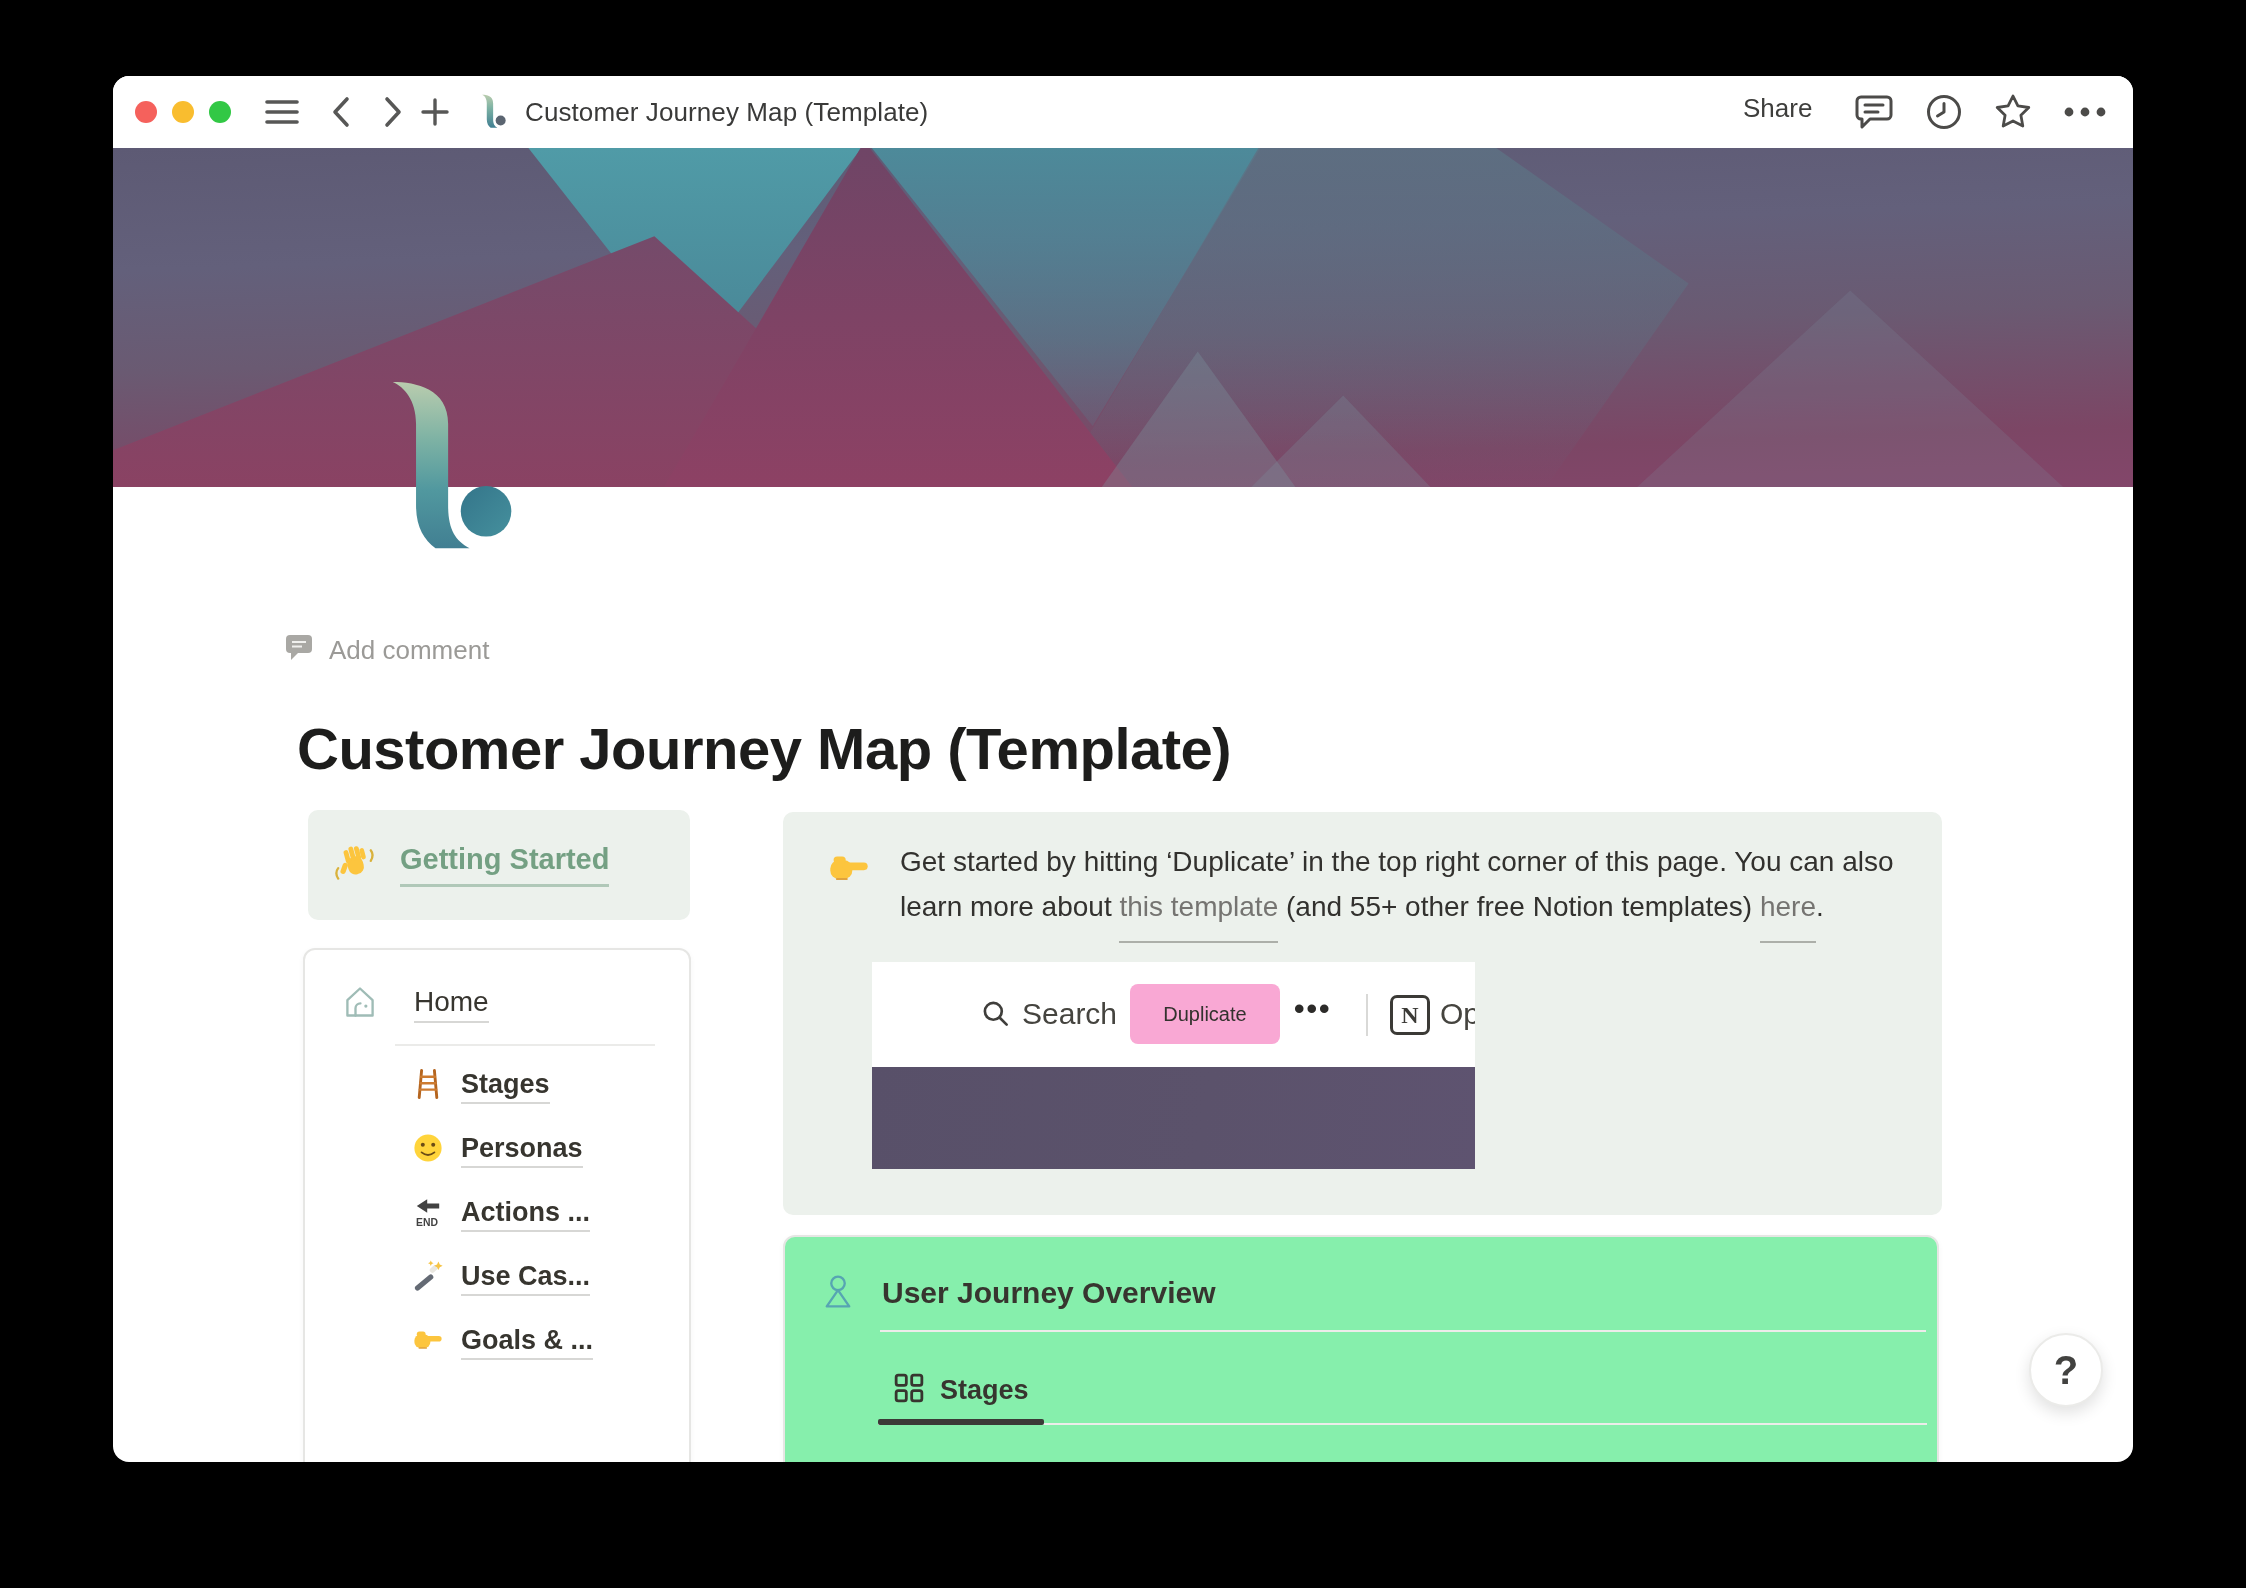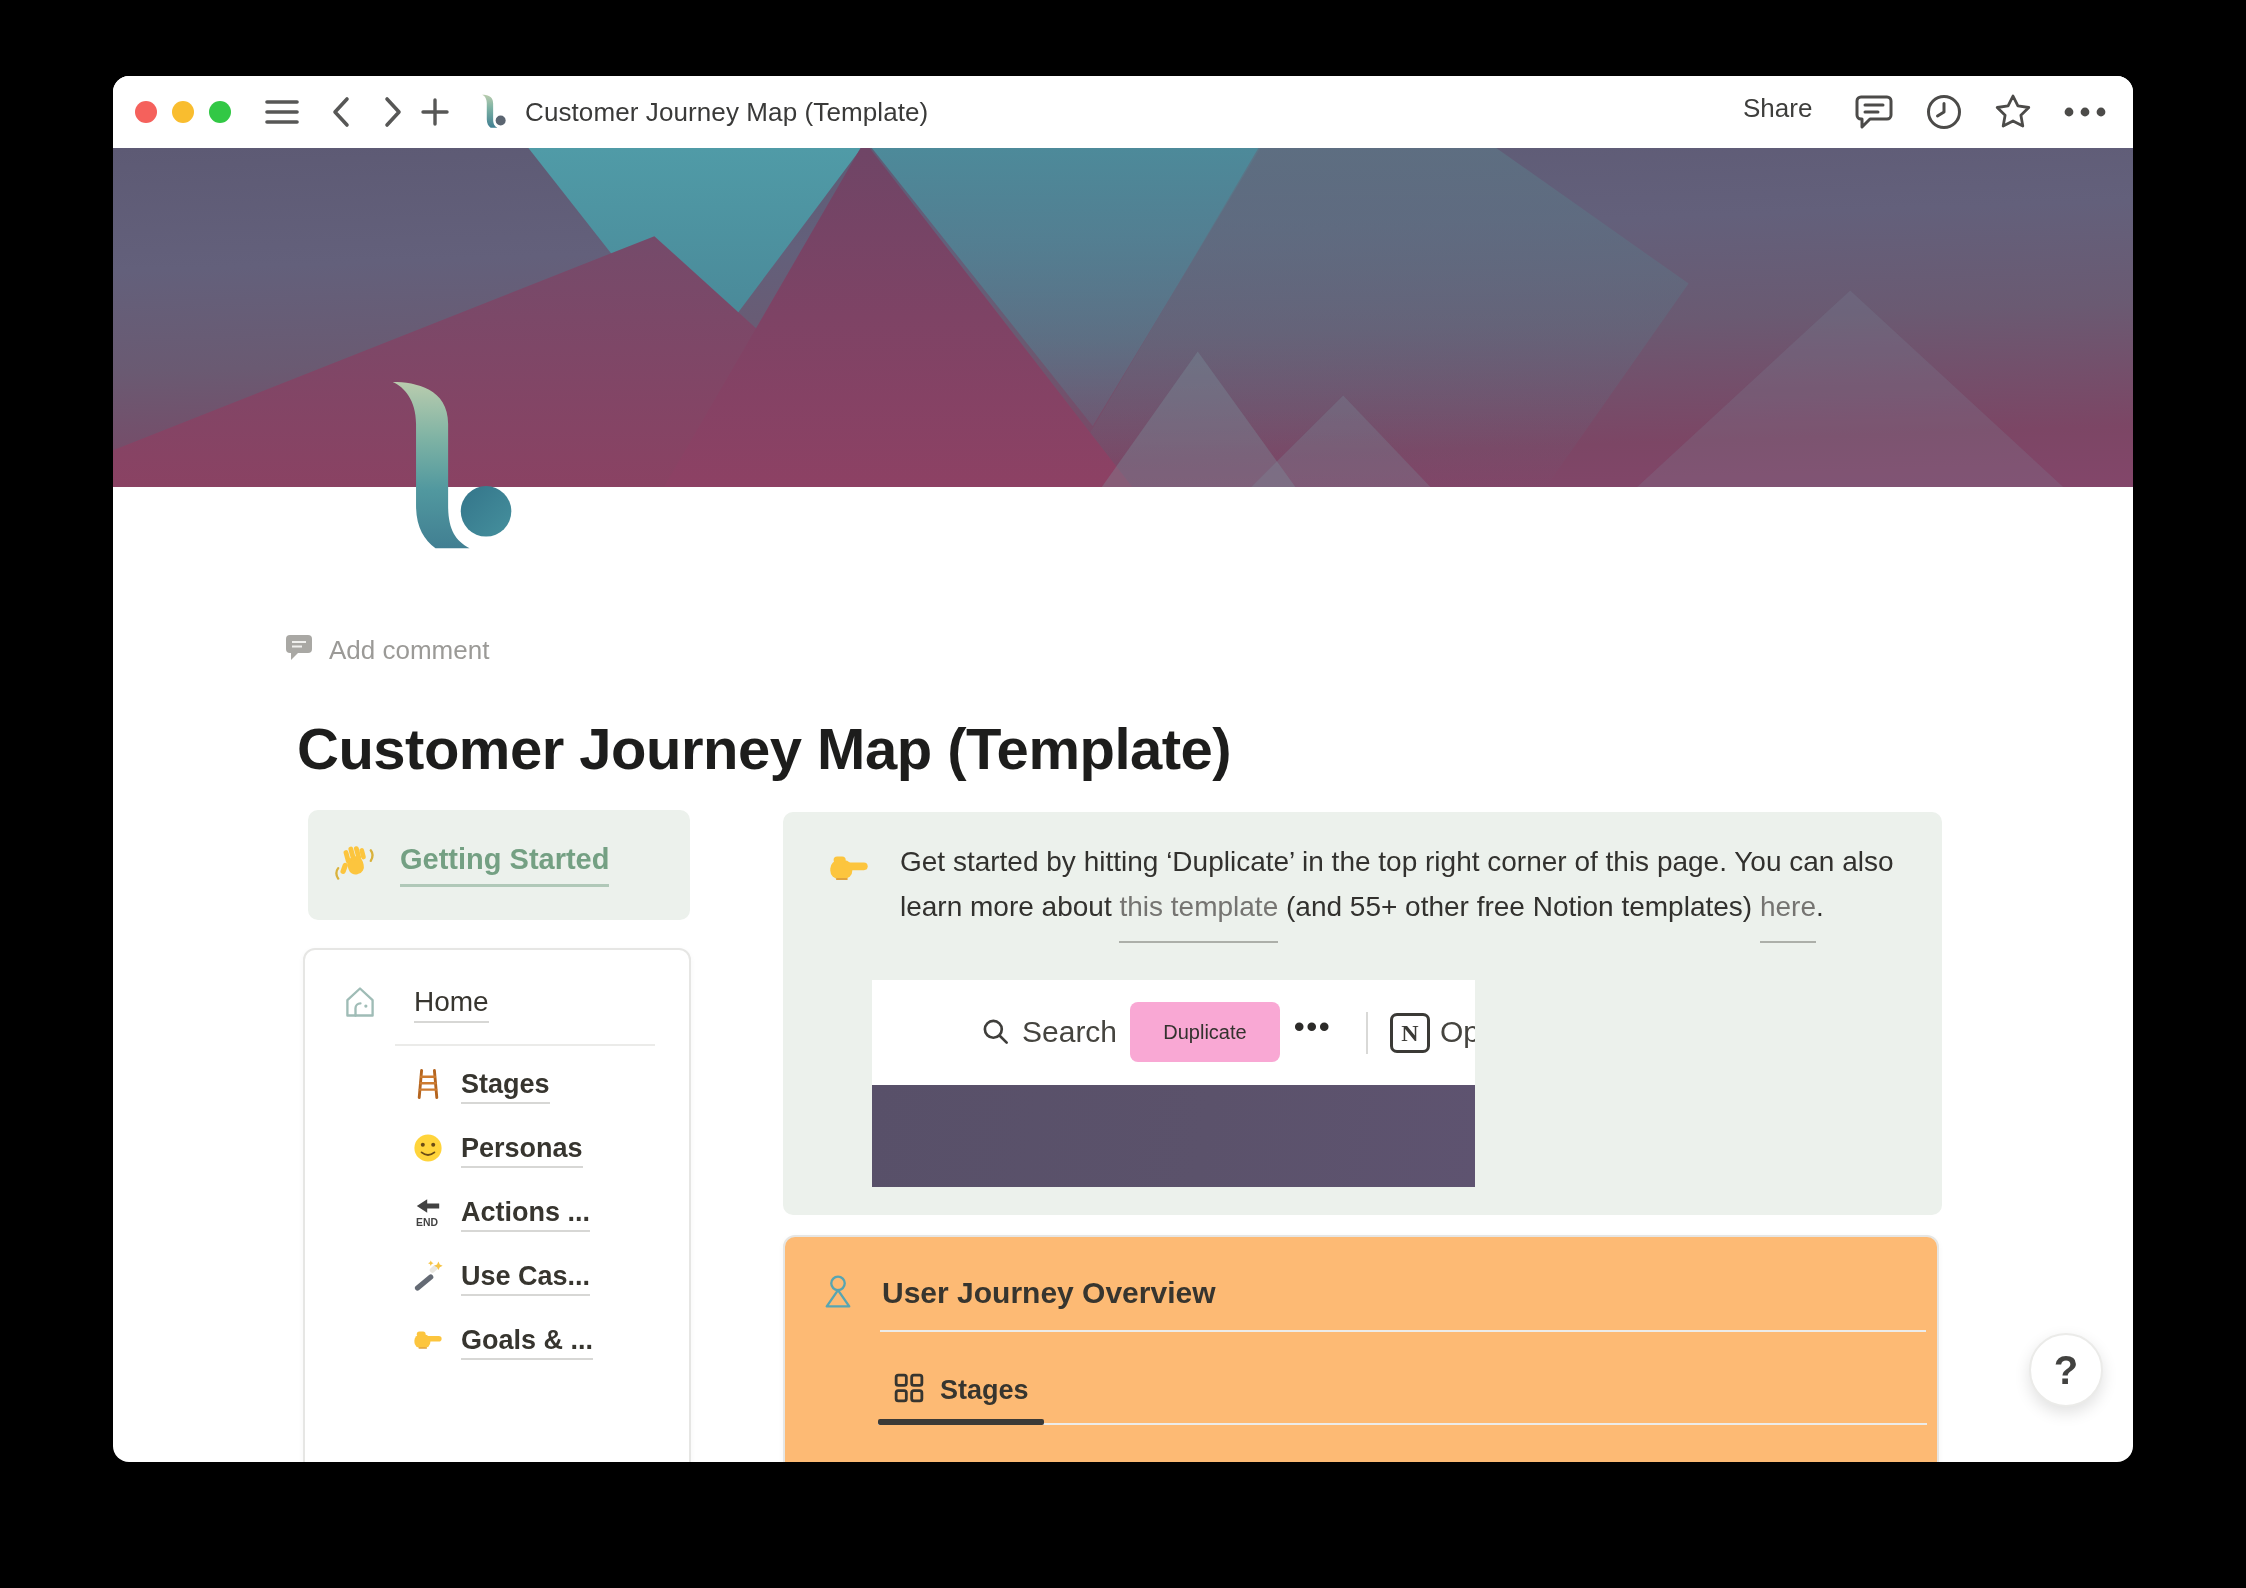--- a/index.html
+++ b/index.html
@@ -58,32 +58,32 @@
   .item-label{font-size:27px;font-weight:600;color:#37352f;
     border-bottom:2px solid rgba(55,53,47,.2);padding-bottom:2px;white-space:nowrap;}
   .emoji{display:inline-block;}
   
   .callout{position:absolute;left:670px;top:736px;width:1159px;height:403px;border-radius:10px;
     background:#ecf1ec;}
   .callout-emoji{position:absolute;left:44px;top:34px;width:44px;height:44px;}
   .callout-text{position:absolute;left:117px;top:27px;width:1010px;font-size:28px;line-height:45px;
     color:#32312e;}
   .ilink{color:#757471;border-bottom:2px solid rgba(55,53,47,.35);padding-bottom:19px;cursor:pointer;}
-  .shot{position:absolute;left:89px;top:168px;width:603px;height:209px;overflow:hidden;}
+  .shot{position:absolute;left:89px;top:150px;width:603px;height:209px;overflow:hidden;}
   .shot-bar{position:relative;height:105px;background:#fff;}
   .shot-purple{height:102px;background:linear-gradient(100deg,#585069 0%,#5b526b 55%,#5e5370 100%);}
   .shot-el{position:absolute;font-size:30px;color:#45443f;}
   .chip{position:absolute;left:258px;top:22px;width:150px;height:60px;background:#f9a8d4;border-radius:8px;
     display:flex;align-items:center;justify-content:center;font-size:20px;color:#33322e;cursor:pointer;}
   .vline{position:absolute;left:494px;top:32px;width:2px;height:42px;background:#d9d9d7;}
   .nlogo{position:absolute;left:518px;top:33px;width:34px;height:34px;border:3px solid #3b3a36;border-radius:7px;
     display:flex;align-items:center;justify-content:center;
     font-family:"Liberation Serif","DejaVu Serif",serif;font-weight:700;font-size:24px;color:#3b3a36;}
   
-  .overview-card{position:absolute;left:670px;top:1159px;width:1156px;height:240px;background:#fdba74;
+  .overview-card{position:absolute;left:670px;top:1159px;width:1156px;height:240px;background:#86efac;
     border:2px solid #e6e6e4;border-radius:12px;box-sizing:border-box;box-shadow:0 2px 6px rgba(0,0,0,.04);}
   .ov-header{position:absolute;left:35px;top:36px;display:flex;align-items:center;gap:26px;}
   .ov-title{font-size:30px;font-weight:600;color:#37352f;}
   .ov-divider{position:absolute;left:95px;top:93px;width:1046px;height:2px;background:#ececea;}
   .tab-row{position:absolute;left:109px;top:136px;display:flex;align-items:center;gap:16px;cursor:pointer;}
   .tab-label{font-size:27px;font-weight:600;color:#37352f;}
   .tab-line{position:absolute;left:93px;top:186px;width:1049px;height:2px;background:#ececea;}
   .tab-active-bar{position:absolute;left:93px;top:182px;width:166px;height:6px;background:#3b3a37;border-radius:2px;}
   
   .help-btn{position:absolute;left:1916px;top:1257px;width:74px;height:74px;border-radius:50%;background:#fff;

